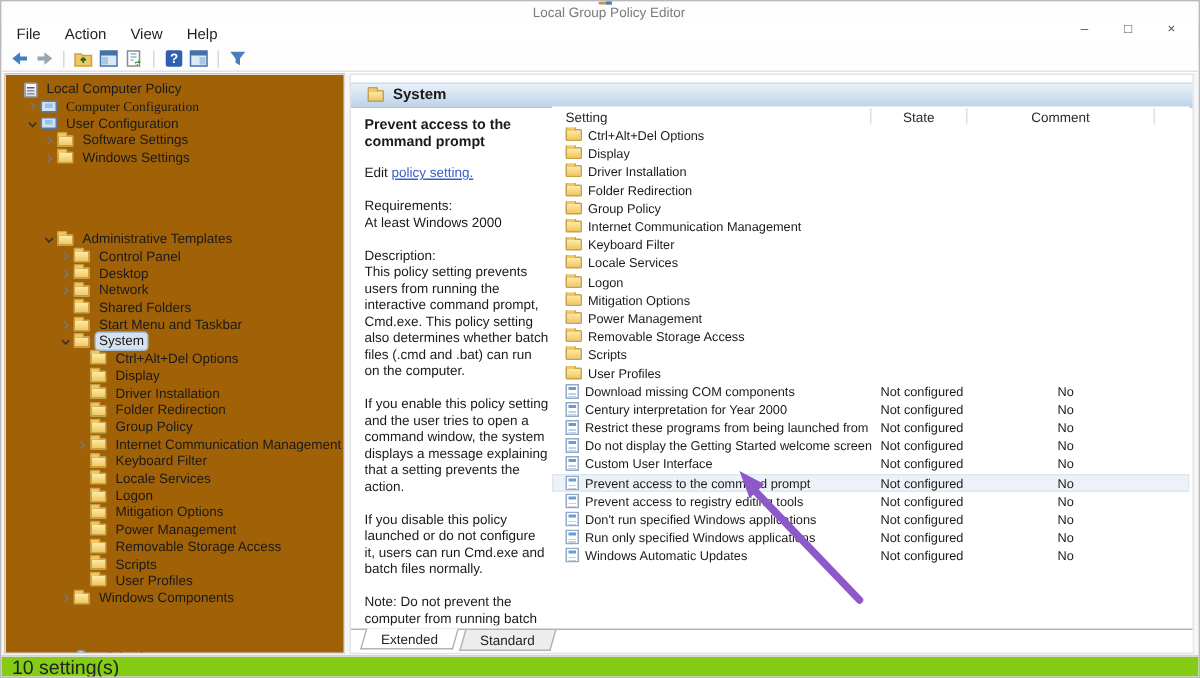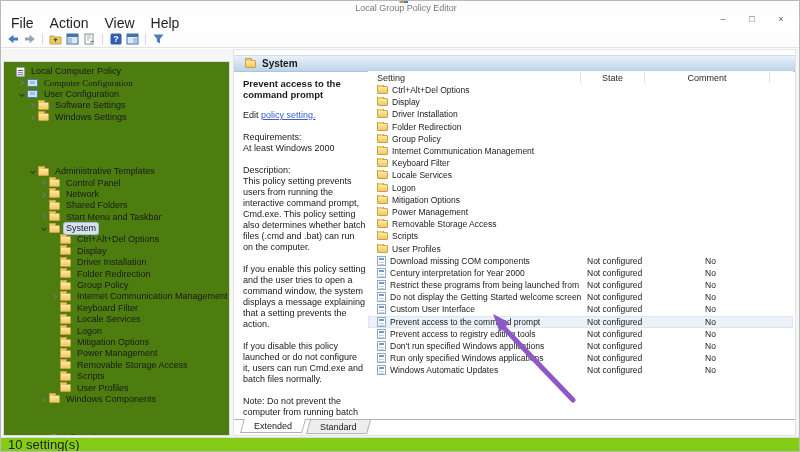--- a/index.html
+++ b/index.html
@@ -10,30 +10,30 @@
     overflow:hidden;
   }
   
   .titlebar{height:15px;display:flex;align-items:center;padding-left:7px;background:#fdfdfd;flex-direction:column;}
   .app-icon{width:9px;height:9px;background:linear-gradient(#fde9a8,#e8c063);border:1px solid #b9974c;border-radius:1px;position:relative;}
   .app-icon::after{content:"";position:absolute;right:-1px;bottom:-1px;width:4px;height:4px;background:#4d7db5;}
   .win-title{font-size:9px;color:#7a7a7a;margin-left:5px;}
   .win-controls{margin-left:auto;display:flex;align-items:center;gap:19px;padding-right:13px;color:#555;font-size:9px;}
   .ctrl{width:10px;text-align:center;line-height:12px;cursor:default;}
   
-  .menubar{height:15px;display:flex;padding-left:2px;font-size:14px;color:#1f1f1f;}
+  .menubar{height:15px;display:flex;align-items:center;padding-left:2px;font-size:10px;color:#1f1f1f;}
   .menu-item{padding:0 8px;line-height:14px;}
   
   .toolbar{height:17px;display:flex;align-items:center;padding-left:5px;gap:4px;border-bottom:1px solid #e2e2e2;background:#fdfdfd;}
   .tico{width:13px;height:13px;display:flex;align-items:center;justify-content:center;}
   .tsep{width:1px;height:11px;background:#d8d8d8;margin:0 2px;}
   
   .main{position:absolute;top:48px;left:0;right:0;bottom:14px;background:#f6f6f6;}
   
-  .tree-panel{position:absolute;left:2px;top:12px;width:227px;bottom:1px;background:#4d7c0f;border:1px solid #dcdcdc;padding-top:4px;overflow:hidden;}
+  .tree-panel{position:absolute;left:2px;top:0;width:227px;bottom:1px;background:#a16207;border:1px solid #dcdcdc;padding-top:4px;overflow:hidden;}
   .tree-row{height:11.4px;display:flex;align-items:center;font-size:9px;color:#1a1a1a;white-space:nowrap;}
   .chev{width:9px;flex:0 0 9px;display:flex;align-items:center;justify-content:center;}
   .chev i{display:block;width:3.5px;height:3.5px;border-right:1px solid #777;border-bottom:1px solid #777;}
   .chev.collapsed i{transform:rotate(-45deg);margin-left:-2px;}
   .chev.expanded i{transform:rotate(45deg);border-color:#333;margin-top:-2px;}
   .ticon{margin:0 4px 0 1px;flex:0 0 auto;}
   .folder{width:11px;height:8px;background:linear-gradient(#fdeaa9,#f2c75e);border:1px solid #c8a24b;border-radius:1px;position:relative;}
   .folder::before{content:"";position:absolute;top:-3px;left:-1px;width:5px;height:2px;background:#f2c75e;border:1px solid #c8a24b;border-bottom:none;border-radius:1px 1px 0 0;}
   .root{width:9px;height:10px;background:linear-gradient(#ffffff,#d9dde2);border:1px solid #97a1ab;border-radius:1px;position:relative;}
   .root::after{content:"";position:absolute;left:1px;top:2px;right:1px;height:1px;background:#b33;box-shadow:0 2px 0 #7a93b5,0 4px 0 #7a93b5;}
@@ -209,20 +209,27 @@
             <i></i>
           </span>
           <span class="ticon folder"></span>
           <span class="tlabel">Control Panel</span>
         </div>
         <div class="tree-row" style="padding-left: 35px;">
           <span class="chev collapsed">
             <i></i>
           </span>
           <span class="ticon folder"></span>
+          <span class="tlabel">Desktop</span>
+        </div>
+        <div class="tree-row" style="padding-left: 35px;">
+          <span class="chev collapsed">
+            <i></i>
+          </span>
+          <span class="ticon folder"></span>
           <span class="tlabel">Network</span>
         </div>
         <div class="tree-row" style="padding-left: 35px;">
           <span class="chev"></span>
           <span class="ticon folder"></span>
           <span class="tlabel">Shared Folders</span>
         </div>
         <div class="tree-row" style="padding-left: 35px;">
           <span class="chev collapsed">
             <i></i>

